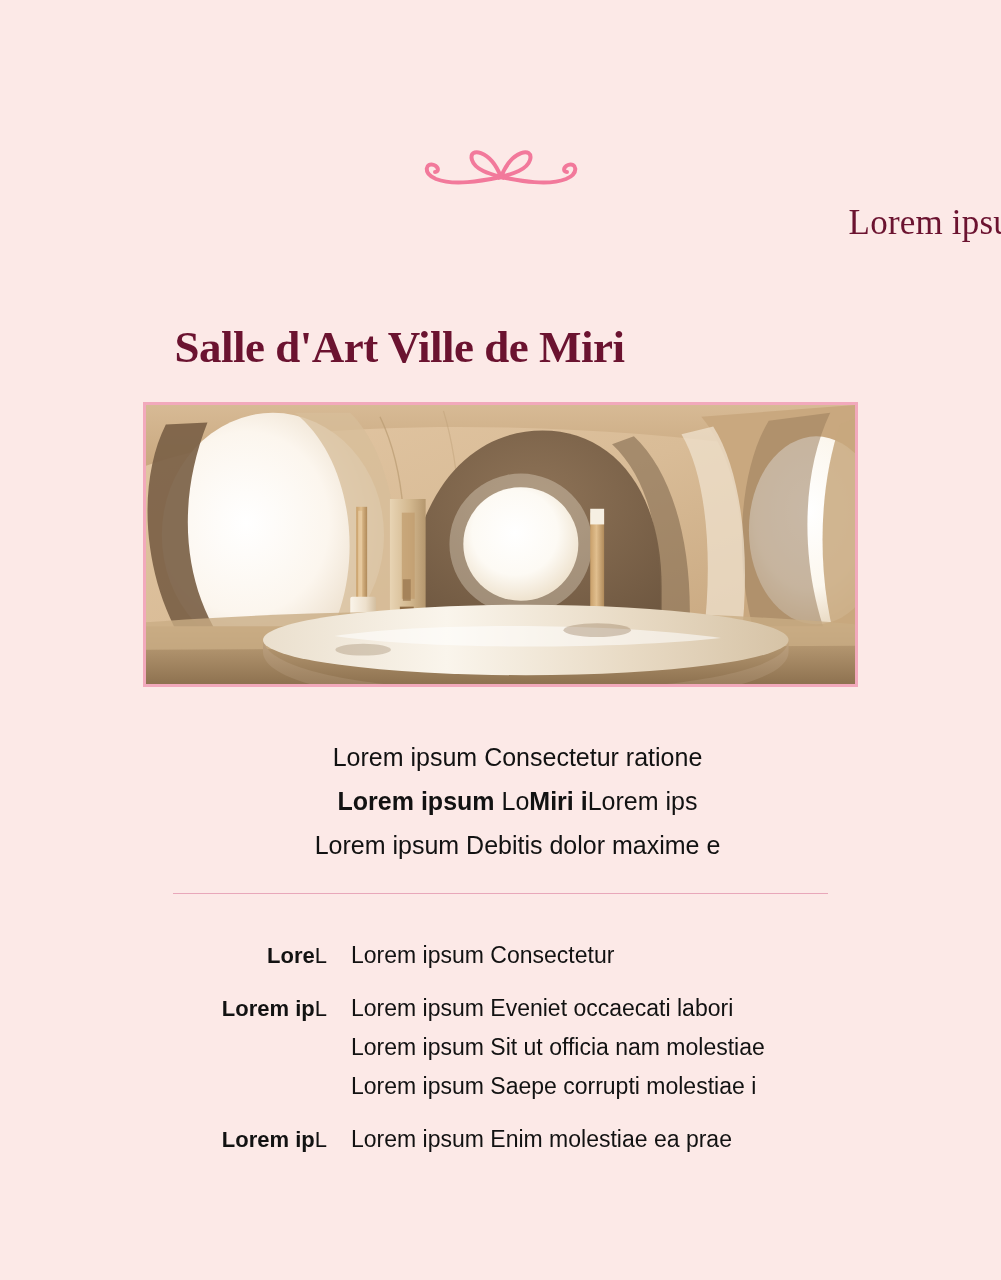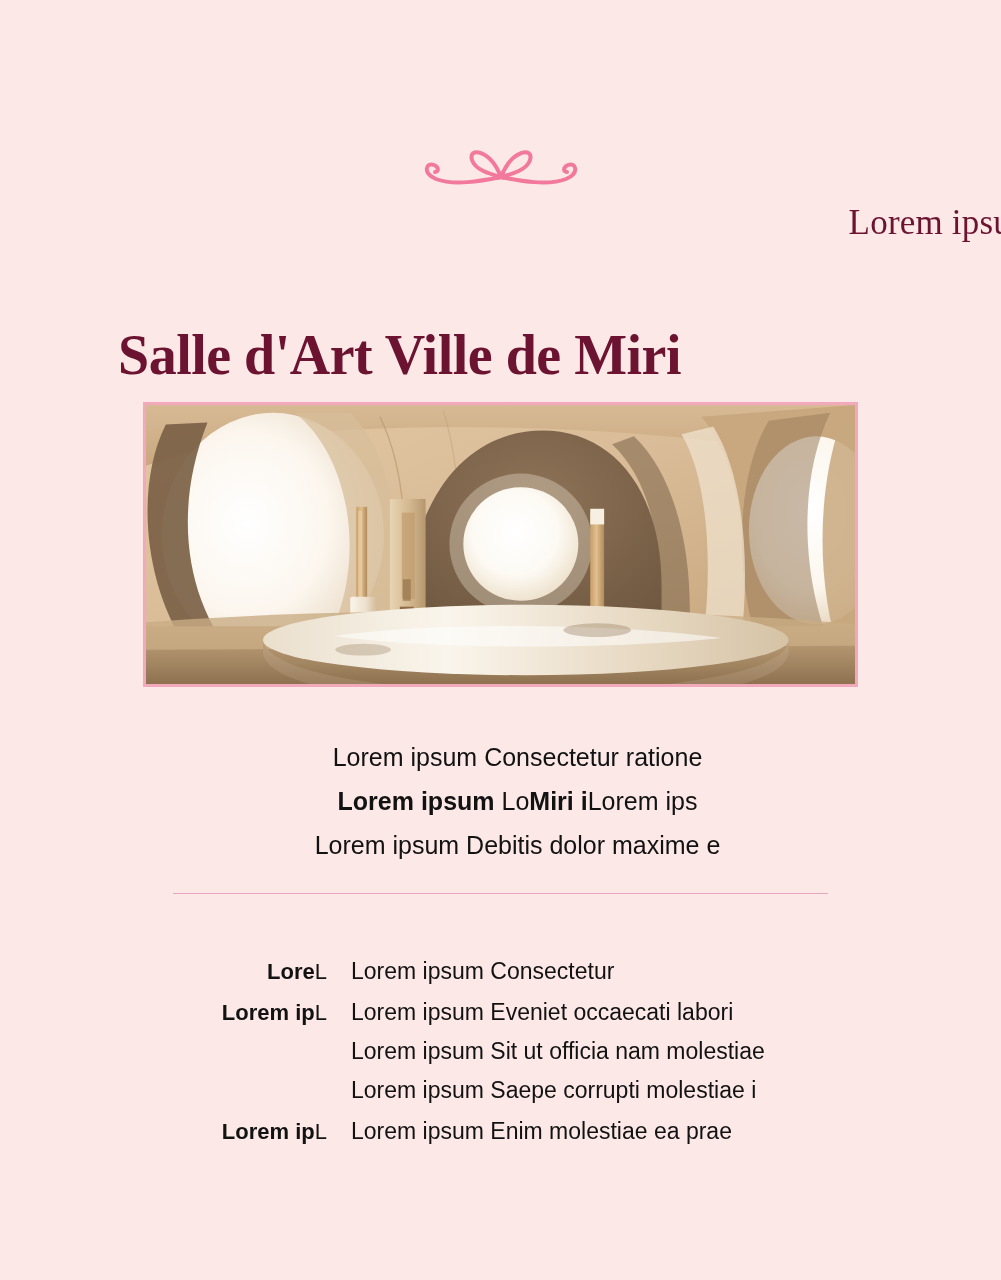--- a/index.html
+++ b/index.html
@@ -48,21 +48,21 @@
     color: #6B1330;
     letter-spacing: 0.2px;
   }
   .title {
     position: absolute;
     top: 277px;
     left: 0;
     width: 799px;
     text-align: center;
     font-family: "Liberation Serif", serif;
-    font-size: 56px;
+    font-size: 45px;
     line-height: 80px;
     color: #6B1330;
     letter-spacing: -0.5px;
     white-space: nowrap;
   }
 
   
   .hero {
     position: absolute;
     left: 143px;
@@ -111,23 +111,22 @@
   
   .schedule {
     position: absolute;
     left: 0;
     top: 936px;
     width: 1001px;
   }
   .sched-row {
     display: flex;
     align-items: flex-start;
-    margin-top: 16px;
-  }
-  .sched-row.gap { margin-top: 2px; }
+  }
+  .sched-row.gap { margin-top: 14px; }
   .sched-label {
     width: 327px;
     text-align: right;
     flex: 0 0 327px;
     font-size: 22px;
     line-height: 39px;
     color: #121212;
     white-space: nowrap;
   }
   .sched-label b { font-weight: 700; }

